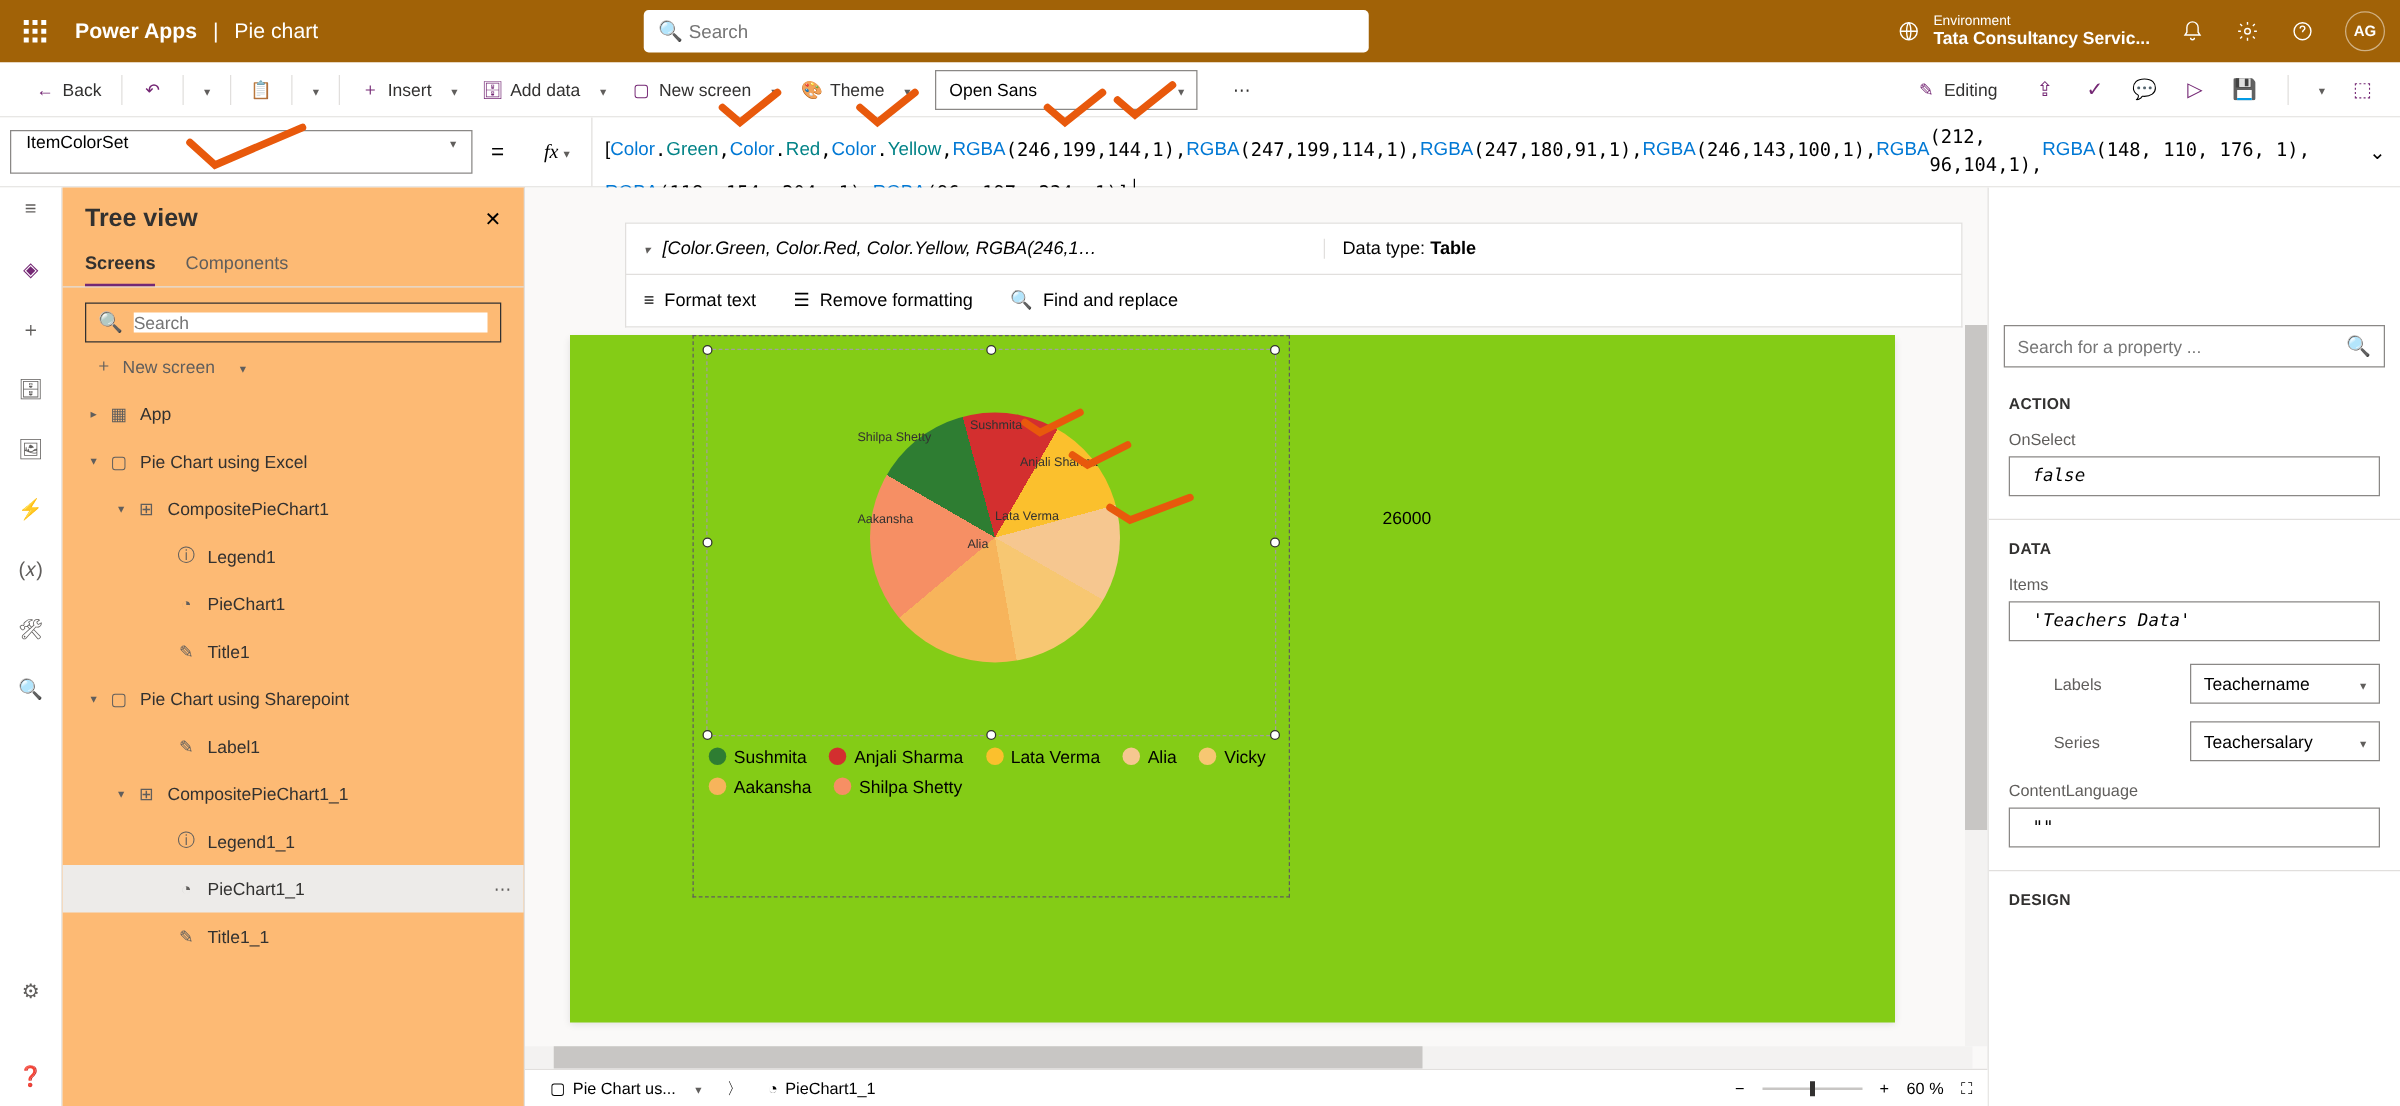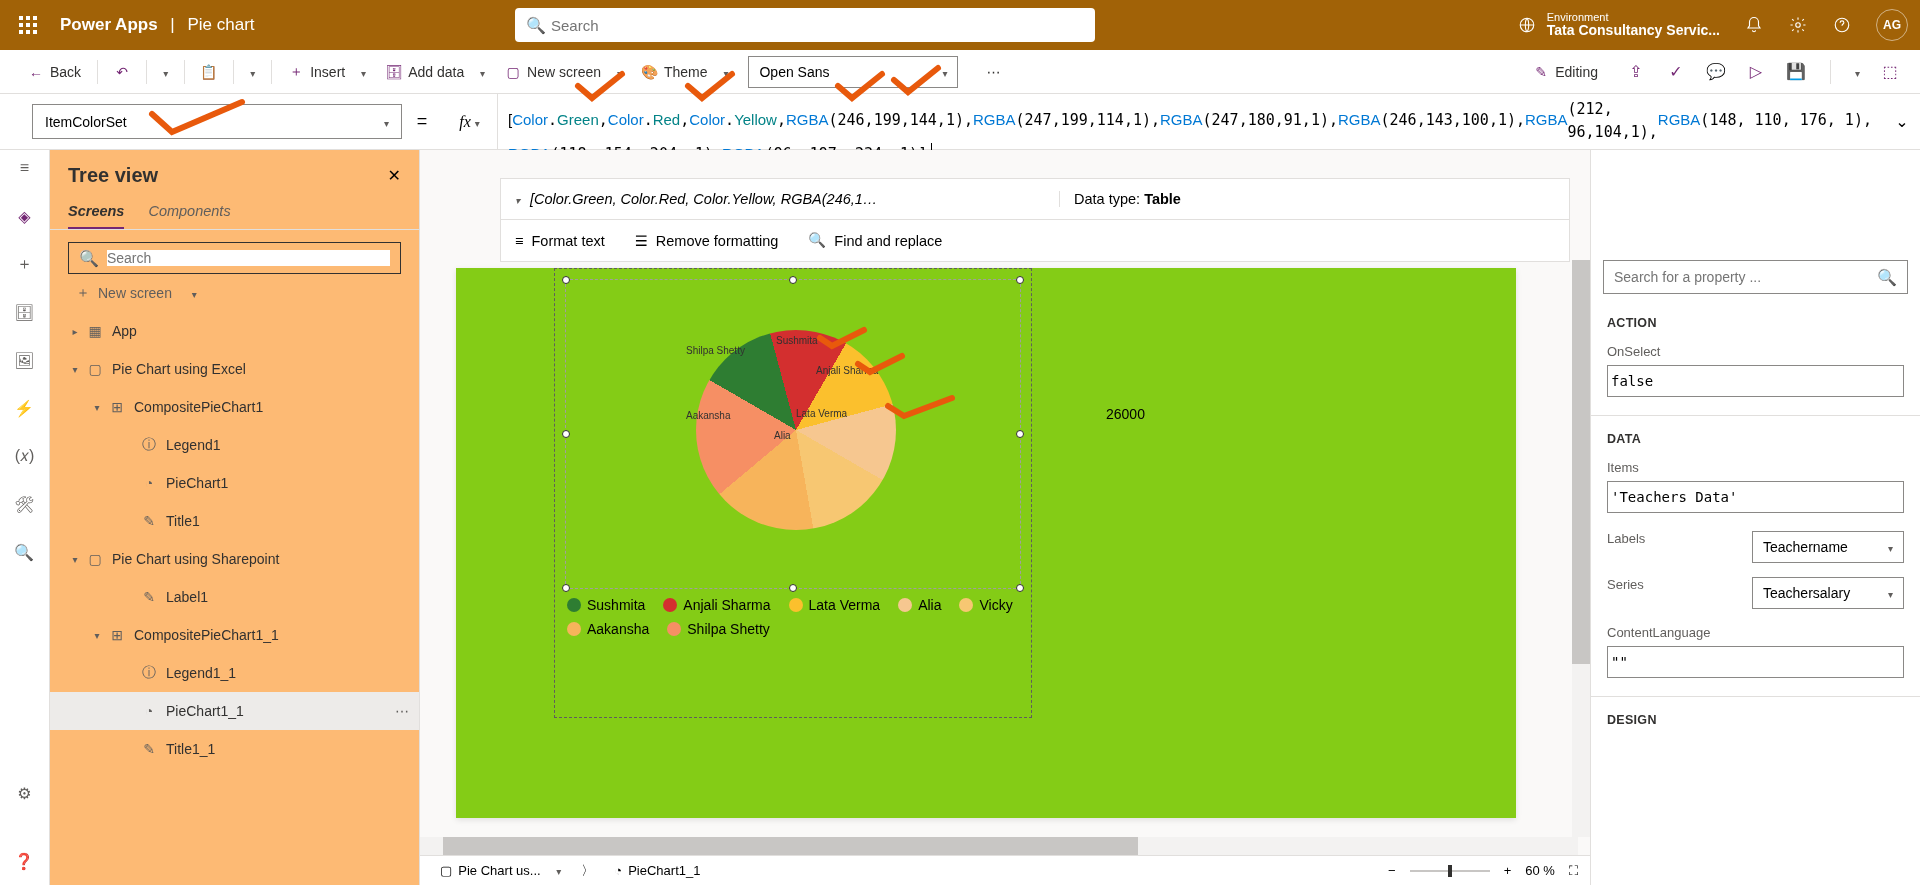--- a/index.html
+++ b/index.html
@@ -24,38 +24,38 @@
 
 .cmdbar { height: 44px; background: white; border-bottom: 1px solid #e1dfdd; display: flex; align-items: center; padding: 0 20px; gap: 4px; }
 .cmd { display: flex; align-items: center; gap: 6px; padding: 6px 8px; cursor: pointer; font-size: 14px; color: #323130; }
 .cmd .ico { width: 16px; height: 16px; display: flex; align-items: center; justify-content: center; color: #742774; }
 .vsep { width: 1px; height: 24px; background: #e1dfdd; margin: 0 4px; }
 .font-select { margin-left: 8px; border: 1px solid #8a8886; height: 32px; width: 210px; padding: 0 10px; display: flex; align-items: center; justify-content: space-between; font-size: 14px; }
 .cmdbar-right { margin-left: auto; display: flex; align-items: center; gap: 20px; }
 
 
 .fxbar { height: 56px; background: white; border-bottom: 1px solid #e1dfdd; display: flex; align-items: stretch; }
-.prop-dd { width: 370px; border: 1px solid #8a8886; margin: 10px 0 10px 32px; display: flex; align-items: center; padding: 0 12px; justify-content: space-between; font-size: 14px; }
+.prop-dd { width: 370px; border: 1px solid #8a8886; margin: 10px 0 10px 8px; display: flex; align-items: flex-start; padding: 0 12px; justify-content: space-between; font-size: 14px; }
 .eq { width: 40px; display: flex; align-items: center; justify-content: center; font-size: 18px; }
 .fx { width: 56px; display: flex; align-items: center; justify-content: center; gap: 4px; border-right: 1px solid #e1dfdd; }
 .fx-content { flex: 1; display: flex; align-items: center; padding: 4px 10px; font-family: Consolas, monospace; font-size: 15px; line-height: 1.5; flex-wrap: wrap; }
 .fx-content .c-blue { color: #0078d4; }
 .fx-content .c-teal { color: #038387; }
 .expand { width: 36px; display: flex; align-items: center; justify-content: center; }
 
 
 .leftrail { position: absolute; top: 150px; left: 0; width: 50px; bottom: 0; background: white; border-right: 1px solid #e1dfdd; display: flex; flex-direction: column; align-items: center; padding-top: 8px; gap: 28px; }
 .leftrail .ritem { width: 20px; height: 20px; color: #605e5c; display: flex; align-items: center; justify-content: center; cursor: pointer; }
 .leftrail .gear-bottom { margin-top: auto; margin-bottom: 20px; }
 
 
 .treepanel { position: absolute; top: 150px; left: 50px; width: 370px; bottom: 0; background: #fdba74; border-right: 1px solid #e1dfdd; }
 .tree-head { display: flex; align-items: center; justify-content: space-between; padding: 14px 18px 8px; }
 .tree-head h2 { font-size: 20px; font-weight: 600; color: #323130; }
-.tree-tabs { display: flex; gap: 24px; padding: 0 18px; border-bottom: 1px solid #e1dfdd; font-style: italic; }
+.tree-tabs { display: flex; gap: 24px; padding: 0 18px; border-bottom: 1px solid #e1dfdd; }
 .tree-tab { padding: 8px 0; font-size: 14.5px; cursor: pointer; color: #605e5c; }
 .tree-tab.active { color: #323130; font-weight: 600; border-bottom: 2px solid #742774; }
 .tree-search { margin: 12px 18px 0; border: 1px solid #323130; height: 32px; display: flex; align-items: center; padding: 0 10px; gap: 8px; }
 .tree-search input { border: none; outline: none; flex: 1; font-size: 14px; }
 .tree-newscreen { display: flex; align-items: center; gap: 8px; padding: 10px 26px; color: #605e5c; font-size: 14px; cursor: pointer; }
 .tree-list { overflow-y: auto; }
 .titem { display: flex; align-items: center; height: 38px; font-size: 14px; color: #323130; cursor: pointer; padding-right: 10px; }
 .titem.selected { background: #edebe9; }
 .titem .chev { width: 14px; display: flex; justify-content: center; color: #605e5c; font-size: 10px; }
 .titem .ticon { width: 18px; height: 18px; margin: 0 8px 0 4px; display: flex; align-items: center; justify-content: center; color: #605e5c; }
@@ -84,22 +84,22 @@
 .annot { position: absolute; pointer-events: none; }
 .annot svg { stroke: #e8590c; stroke-width: 6; fill: none; stroke-linecap: round; }
 
 
 .proppanel { position: absolute; top: 150px; right: 0; width: 330px; bottom: 0; background: white; border-left: 1px solid #e1dfdd; overflow-y: auto; }
 .prop-search { margin: 0 12px 14px; height: 34px; border: 1px solid #8a8886; display: flex; align-items: center; padding: 0 10px; }
 .prop-search input { border: none; outline: none; flex: 1; font-size: 14px; }
 .section-label { padding: 8px 16px; font-size: 12.5px; font-weight: 600; color: #323130; letter-spacing: .3px; }
 .prop-row { padding: 6px 16px 14px; }
 .prop-label { font-size: 13px; color: #605e5c; margin-bottom: 6px; }
-.prop-input { width: 100%; height: 32px; border: 1px solid #8a8886; padding: 0 3px; font-family: Consolas, monospace; font-size: 14px; display: flex; align-items: center; }
-.prop-inline { display: flex; align-items: flex-start; justify-content: space-between; padding: 4px 16px 10px; }
+.prop-input { width: 100%; height: 32px; border: 1px solid #8a8886; padding: 0 18px; font-family: Consolas, monospace; font-size: 14px; display: flex; align-items: center; font-style: italic; }
+.prop-inline { display: flex; align-items: center; justify-content: space-between; padding: 4px 16px 10px; margin-left: 36px; }
 .prop-inline .prop-label { margin: 0; }
 .prop-select { width: 152px; height: 32px; border: 1px solid #8a8886; padding: 0 10px; display: flex; align-items: center; justify-content: space-between; font-size: 14px; }
 .divider { height: 1px; background: #e1dfdd; margin: 4px 0 8px; }
 
 
 .statusbar { position: absolute; bottom: 0; left: 420px; right: 330px; height: 30px; background: white; border-top: 1px solid #e1dfdd; display: flex; align-items: center; padding: 0 12px; gap: 12px; font-size: 13px; }
 .crumb { display: flex; align-items: center; gap: 6px; padding: 2px 8px; }
 .status-right { margin-left: auto; display: flex; align-items: center; gap: 14px; }
 .zoom-track { width: 80px; height: 2px; background: #c8c6c4; position: relative; }
 .zoom-thumb { position: absolute; top: -5px; width: 4px; height: 12px; background: #323130; }

